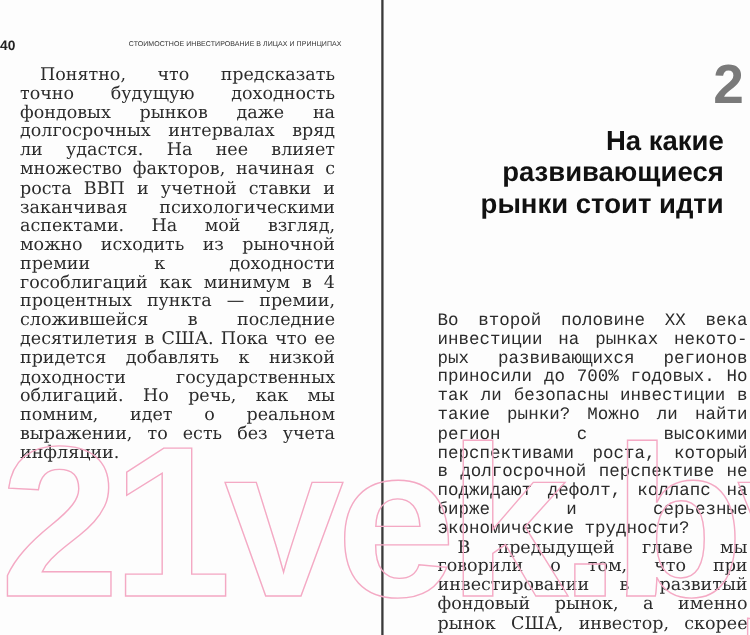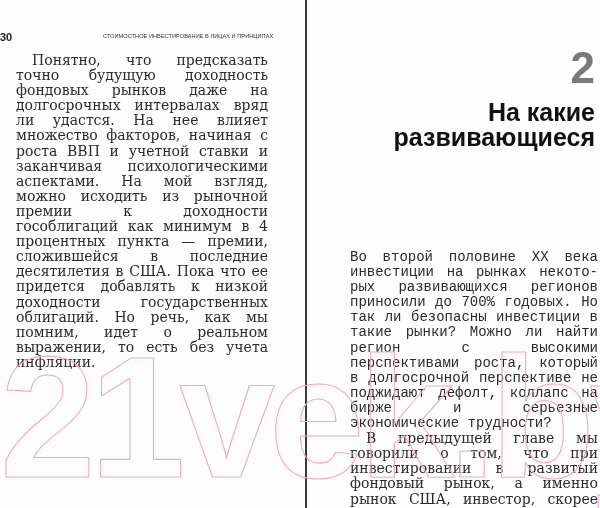--- a/index.html
+++ b/index.html
@@ -36,56 +36,57 @@
   .body-text p { margin: 0; text-indent: 16px; }
   .body-text p.noindent { text-indent: 0; font-family: Liberation Mono, monospace; }
   .left-text { left: 16px; top: 53px; width: 252px; }
   .right-text { left: 350px; top: 250px; width: 248px; }
   .chapter-num {
     position: absolute; right: 5px; top: 46px;
     font-family: "Liberation Sans", sans-serif; font-weight: bold;
     font-size: 44px; line-height: 44px; color: #7a7a7a;
   }
   .chapter-title {
-    position: absolute; right: 5px; top: 100px; width: 260px;
+    position: absolute; right: 21px; top: 100px; width: 260px;
     text-align: right;
     font-family: "Liberation Sans", sans-serif; font-weight: bold;
-    font-size: 25px; line-height: 25px; color: #111;
+    font-size: 22px; line-height: 25px; color: #111;
   }
   .chapter-title span { display: block; }
   .watermark {
     position: absolute; left: 0; top: 330px; width: 600px; height: 178px;
     pointer-events: none;
   }
   .watermark text {
     font-family: "Liberation Sans", sans-serif; font-weight: bold;
     font-size: 172px; letter-spacing: -6px;
     fill: none; stroke-width: 1.1px;
   }
 </style>
 </head>
 <body>
 
 <div class="spread">
 
   <div class="page page-left">
-    <div class="folio">30</div>
+    <div class="folio">40</div>
     <div class="running-head">СТОИМОСТНОЕ ИНВЕСТИРОВАНИЕ В ЛИЦАХ И ПРИНЦИПАХ</div>
     <div class="body-text left-text">
       <p>Понятно, что предсказать точно будущую доходность фондовых рынков даже на долгосрочных интервалах вряд ли удастся. На нее влияет множество факторов, начиная с роста ВВП и учетной ставки и заканчивая психологическими ас­пектами. На мой взгляд, можно исходить из рыночной пре­мии к доходности гособлигаций как минимум в 4 процент­ных пункта — премии, сложившейся в последние десятилетия в США. Пока что ее придется добавлять к низкой доходности государственных облигаций. Но речь, как мы помним, идет о реальном выражении, то есть без учета инфляции.</p>
     </div>
   </div>
 
   <div class="gutter"></div>
 
   <div class="page page-right">
     <div class="chapter-num">2</div>
     <div class="chapter-title">
       <span>На какие</span>
       <span>развивающиеся</span>
+      <span>рынки стоит идти</span>
     </div>
   </div>
 
   <div class="body-text right-text">
     <p class="noindent">Во второй половине XX века инвестиции на рынках некото­рых развивающихся регионов приносили до 700% годовых. Но так ли безопасны инвестиции в такие рынки? Можно ли найти регион с высокими перспективами роста, который в долгосрочной перспективе не поджидают дефолт, коллапс на бирже и серьезные экономические трудности?</p>
     <p>В предыдущей главе мы говорили о том, что при инвести­ровании в развитый фондовый рынок, а именно рынок США, инвестор, скорее всего, может рассчитывать на доходность, ко­торая выше доходности государственных облигаций как мини­мум на 4%. В долгосрочной перспективе даже ближе к 6–7%. Может быть, стоит пойти на развивающиеся рынки и там зара­ботать больше? Тем более что есть примеры очень большого успеха на развивающихся рынках.</p>
 
   </div>
 
   <svg class="watermark" viewBox="0 0 600 178" xmlns="http://www.w3.org/2000/svg">

